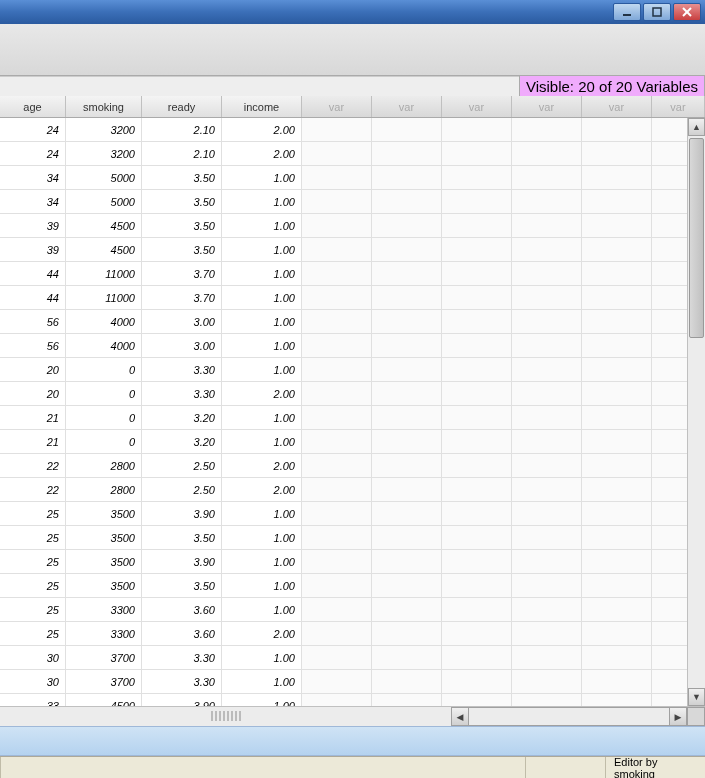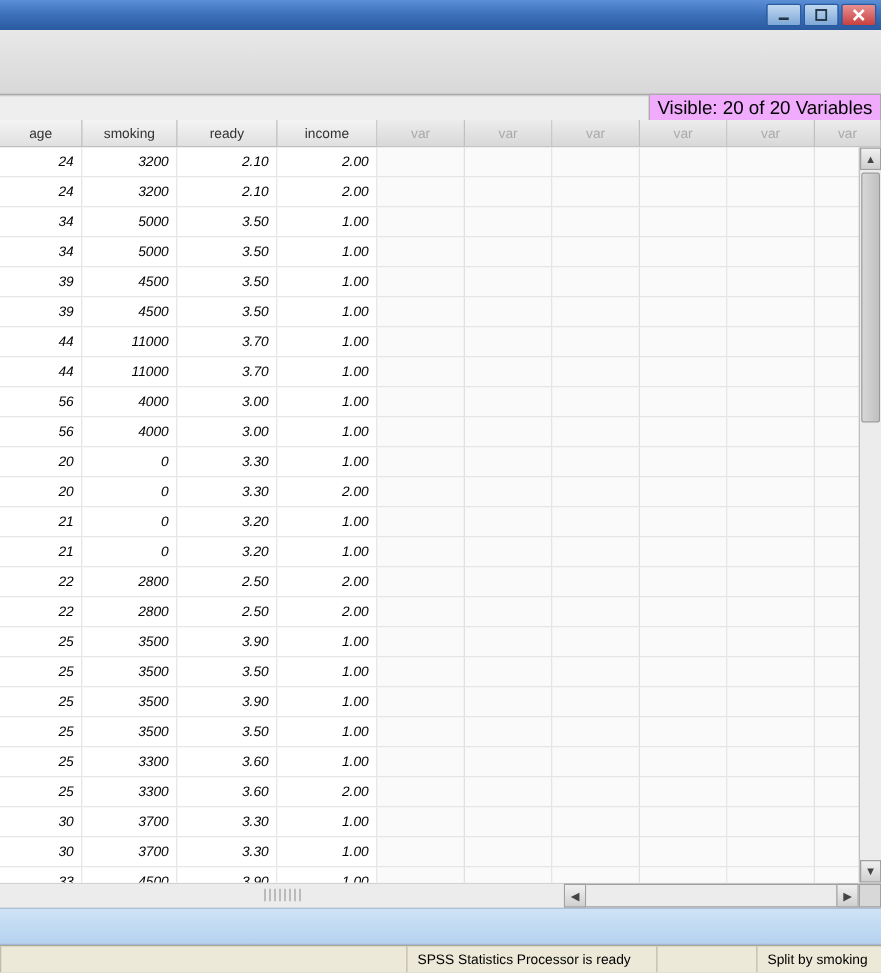--- a/index.html
+++ b/index.html
@@ -523,16 +523,15 @@
   <div class="btn">◀</div>
   <div style="width:200px;background:#ececec;border-top:1px solid #a0a0a0;border-bottom:1px solid #a0a0a0"></div>
   <div class="btn">▶</div>
   <div class="corner"></div>
 </div>
 
 <div class="bottom-blue"></div>
 
 <div class="status-bar">
   <div class="seg flex"></div>
-  <div class="seg" style="width:200px">SPSS Statistics Processor is ready</div>
   <div class="seg" style="width:80px"></div>
-  <div class="seg" style="width:100px">Split by smoking</div>
+  <div class="seg" style="width:100px">Editor by smoking</div>
 </div>
 
 </body></html>

